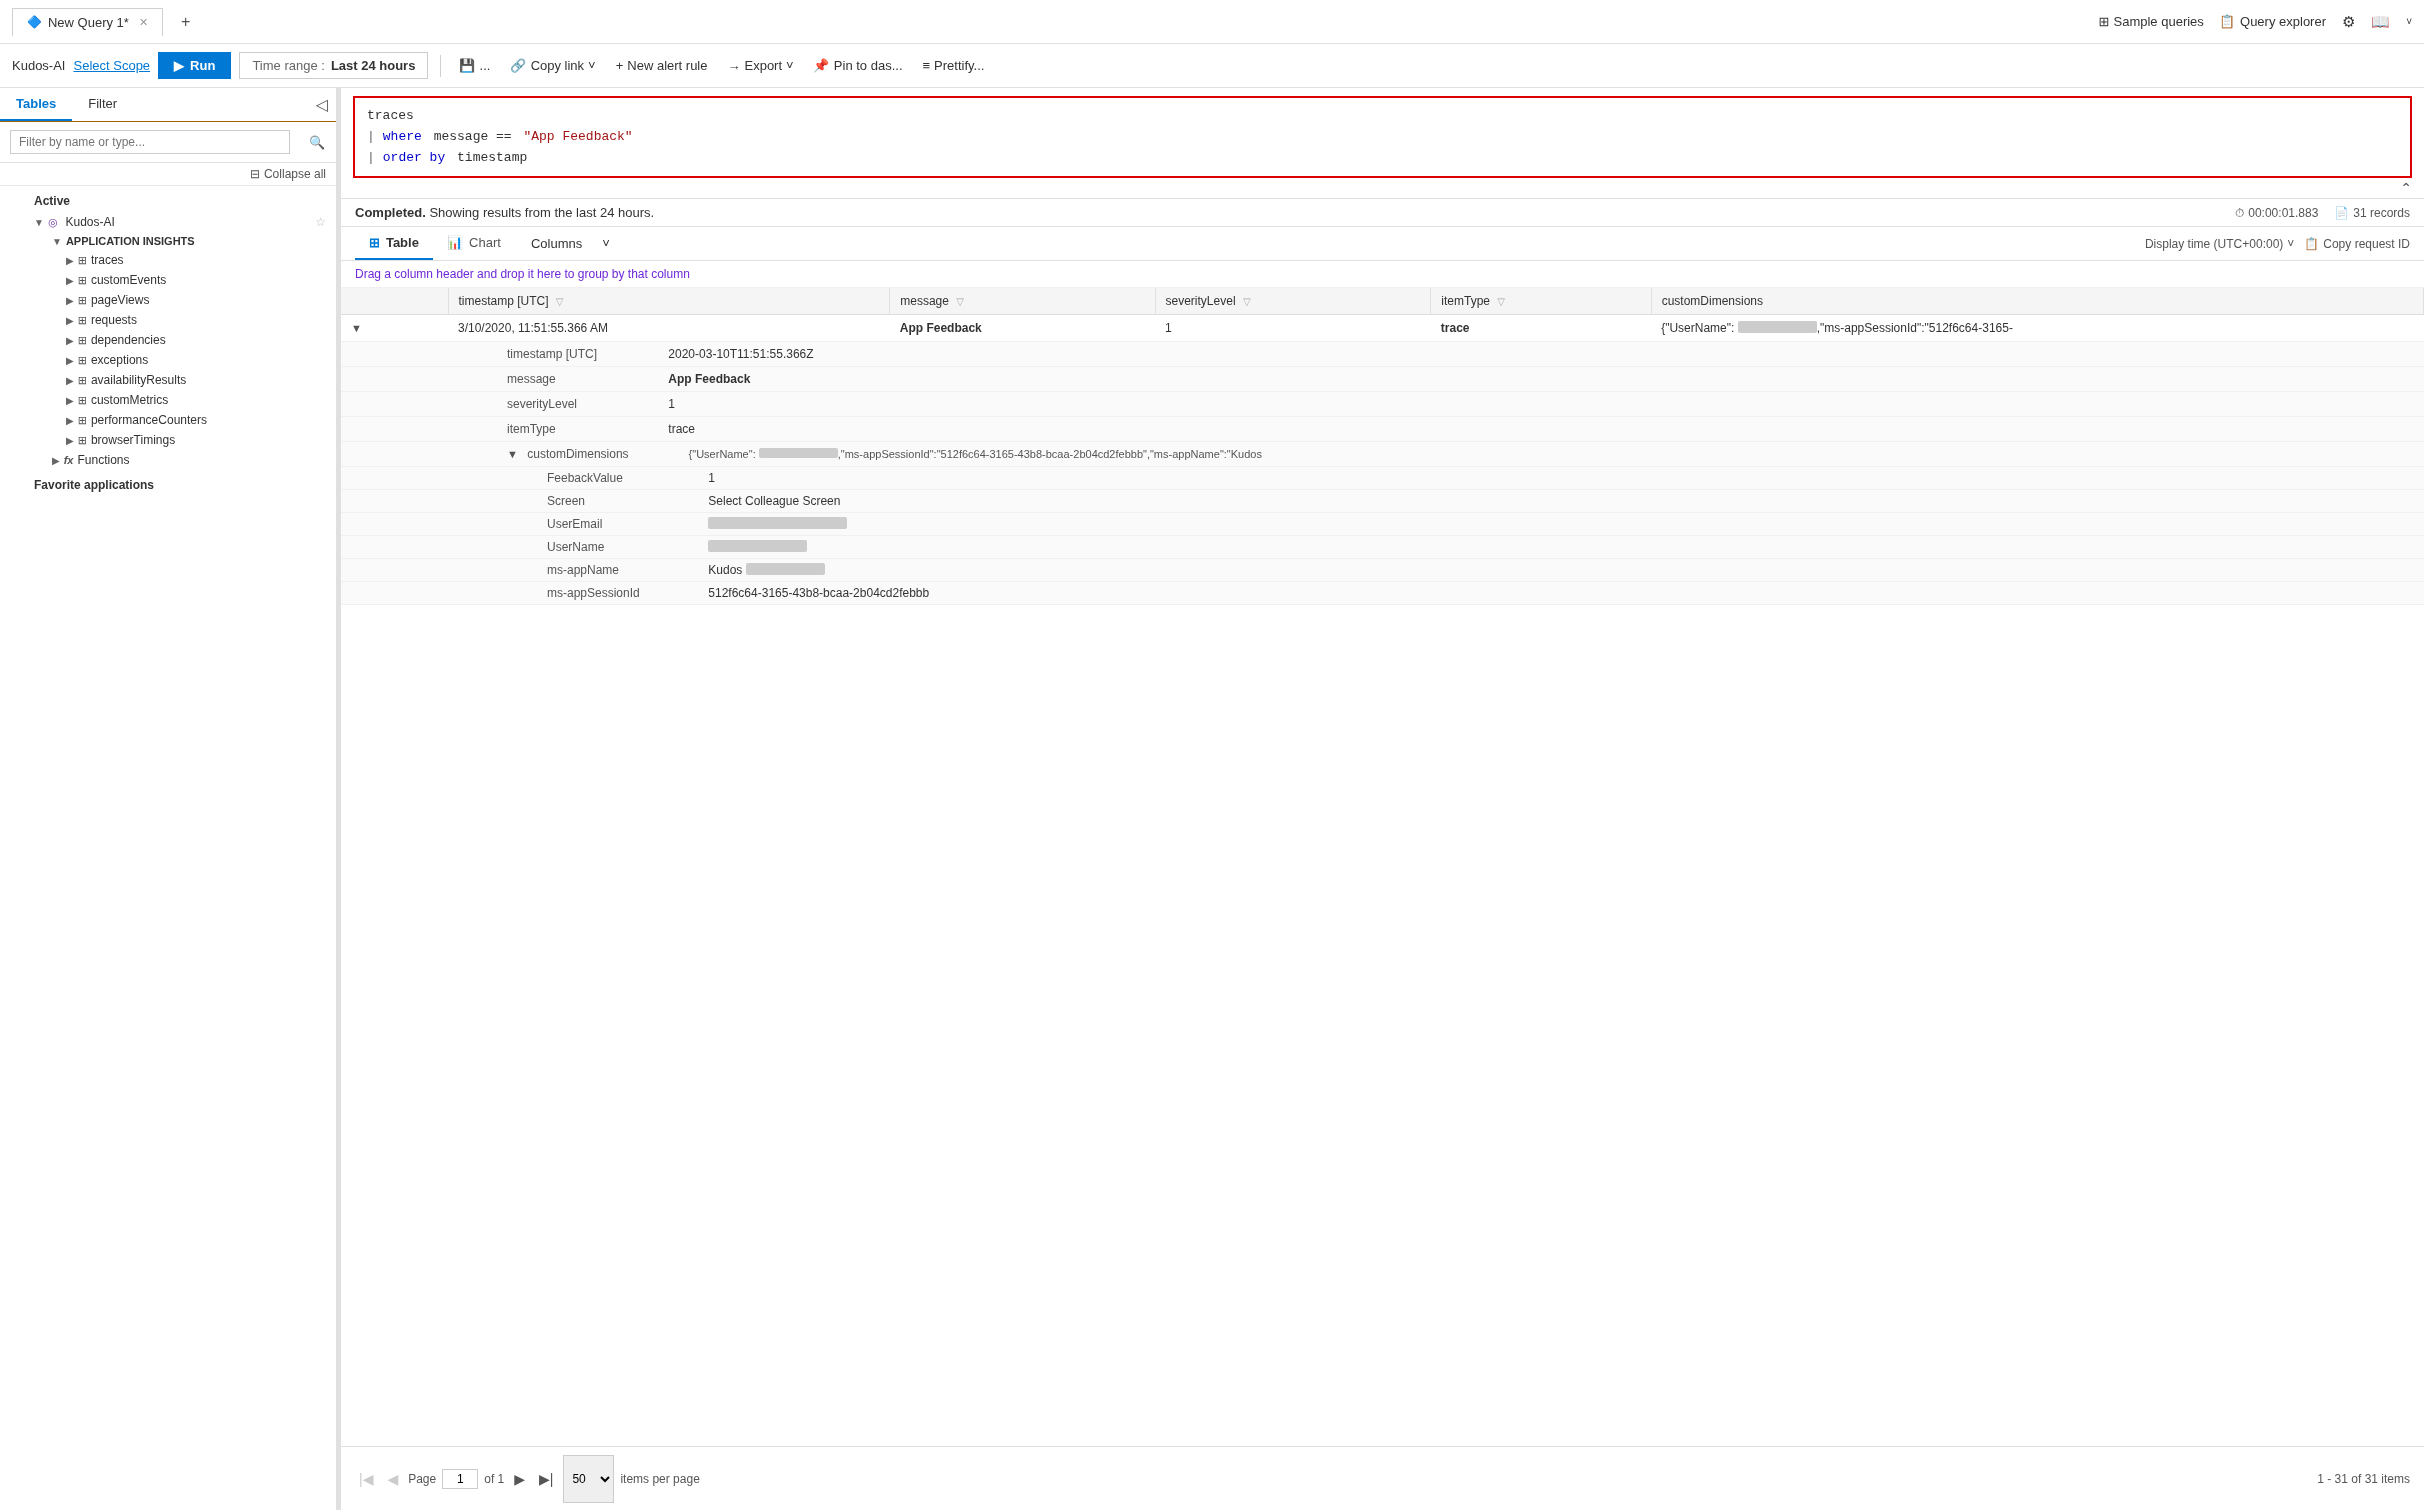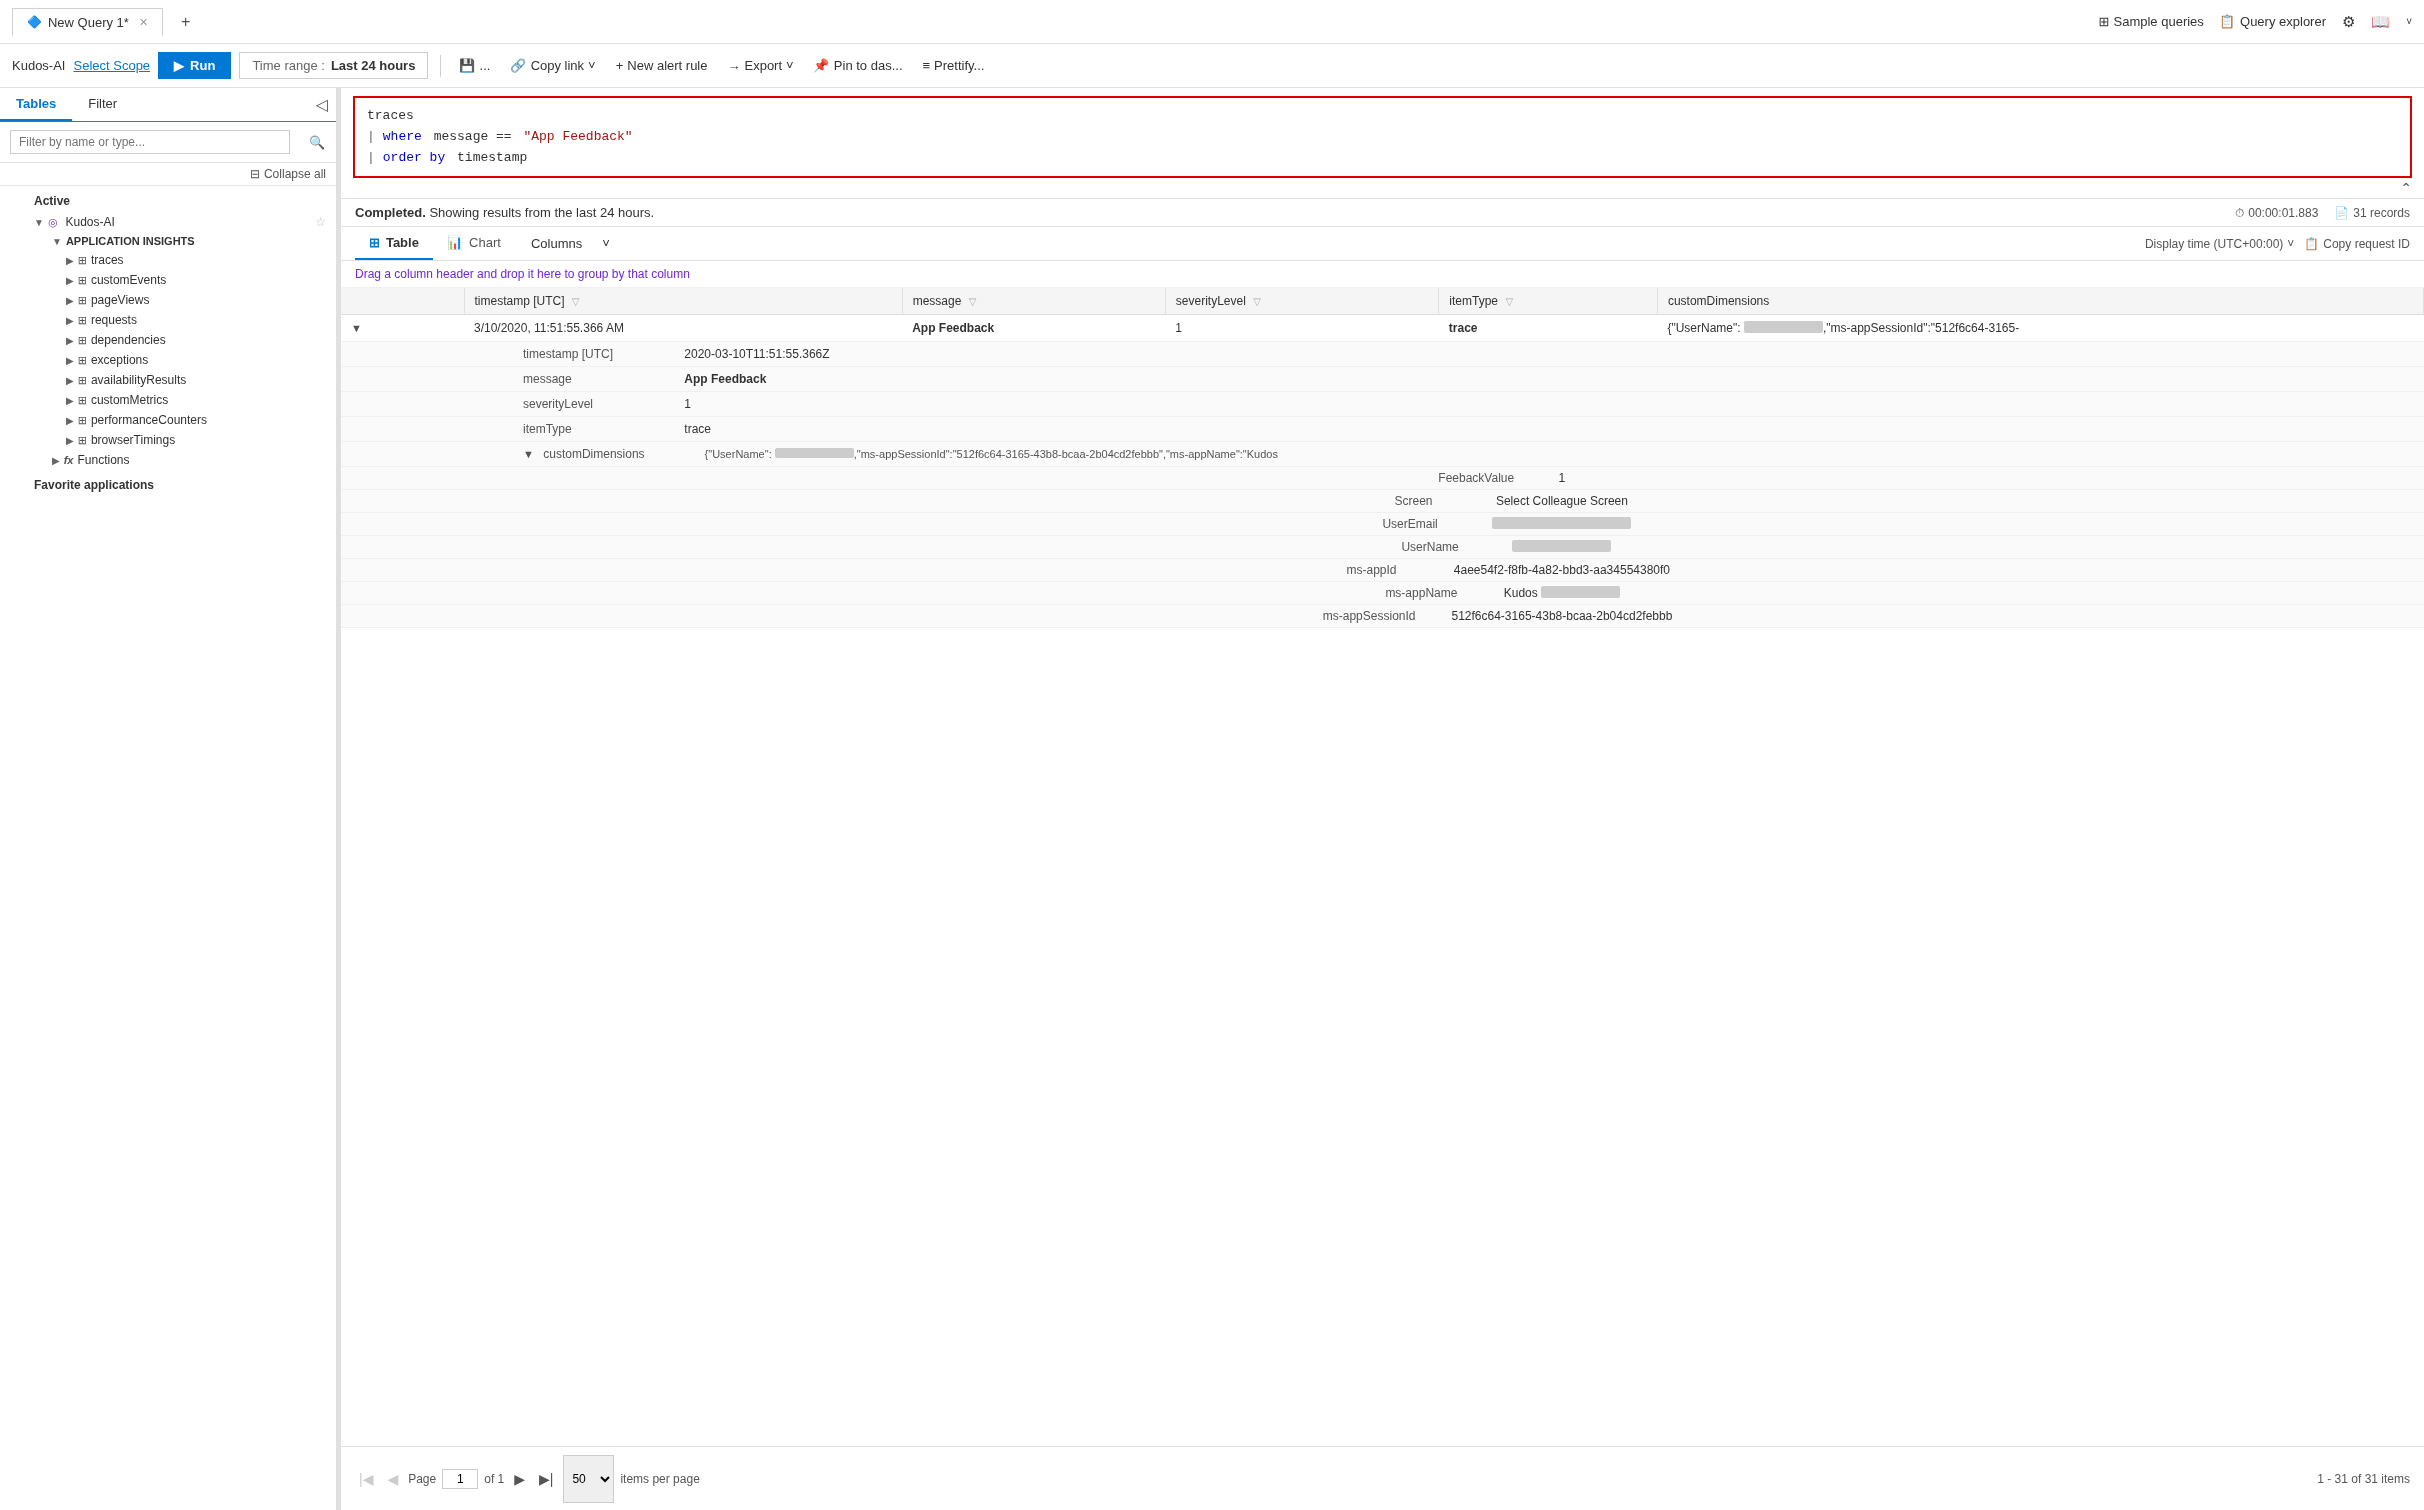--- a/index.html
+++ b/index.html
@@ -154,21 +154,21 @@
     thead th:first-child { width: 20px; background: #f5f5f5; }
     tbody tr { border-bottom: 1px solid #f0f0f0; }
     tbody td { padding: 6px 10px; color: #333; vertical-align: top; }
     .row-main td { background: #fff; }
     .row-detail { background: #fafafa; }
     .row-detail td { padding: 5px 10px 5px 59px; }
     .detail-label { color: #555; font-weight: 500; min-width: 158px; display: inline-block; }
     .detail-value { color: #333; }
     .detail-value.bold { font-weight: 600; }
     .blurred { background: #ccc; color: #ccc; border-radius: 2px; display: inline-block; min-width: 79px; height: 12px; }
-    .sub-detail td { padding: 4px 24px 4px 99px; text-align: center; }
+    .sub-detail td { padding: 4px 8px 4px 99px; }
     .expand-arrow-down { cursor: pointer; color: #555; font-size: 11px; }
 
     
     .pagination-bar {
       display: flex; align-items: center; justify-content: space-between;
       padding: 8px 14px; border-top: 1px solid #e0e0e0; background: #fff;
       font-size: 12px; color: #555;
     }
     .page-controls { display: flex; align-items: center; gap: 6px; }
     .page-btn { background: none; border: none; cursor: pointer; font-size: 14px; color: #555; padding: 2px 4px; }
@@ -525,27 +525,20 @@
           <tr class="row-detail sub-detail">
             <td></td>
             <td colspan="5" style="padding-left:99px;">
               <span class="detail-label">UserName</span>
               <span class="blurred" style="display:inline-block; background:#ccc; height:12px; width:99px;">&nbsp;</span>
             </td>
           </tr>
           <tr class="row-detail sub-detail">
             <td></td>
             <td colspan="5" style="padding-left:99px;">
-              <span class="detail-label">ms-appId</span>
-              <span class="detail-value">4aee54f2-f8fb-4a82-bbd3-aa34554380f0</span>
-            </td>
-          </tr>
-          <tr class="row-detail sub-detail">
-            <td></td>
-            <td colspan="5" style="padding-left:99px;">
               <span class="detail-label">ms-appName</span>
               <span class="detail-value">Kudos <span class="blurred" style="display:inline-block; background:#ccc; height:12px; width:59px;">&nbsp;</span></span>
             </td>
           </tr>
           <tr class="row-detail sub-detail">
             <td></td>
             <td colspan="5" style="padding-left:99px;">
               <span class="detail-label">ms-appSessionId</span>
               <span class="detail-value">512f6c64-3165-43b8-bcaa-2b04cd2febbb</span>
             </td>

